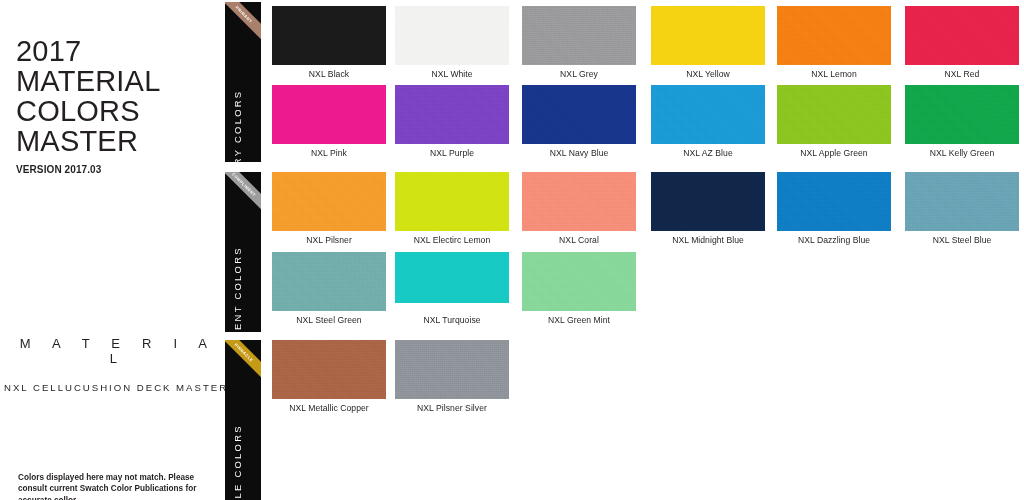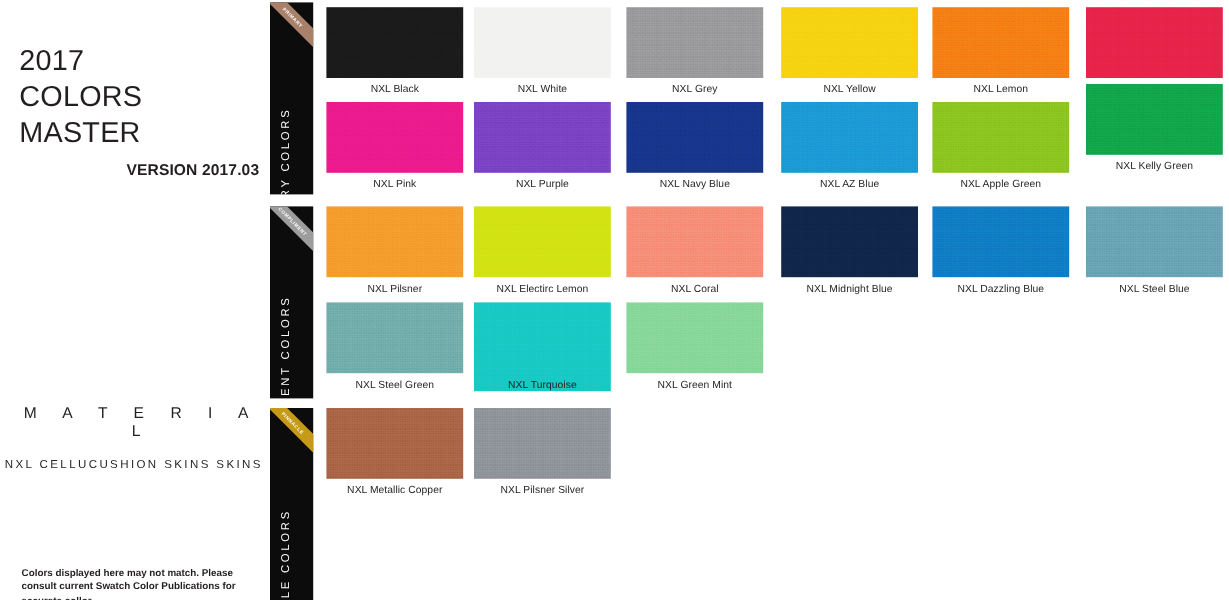--- a/index.html
+++ b/index.html
@@ -24,34 +24,33 @@
     height: 500px;
   }
 
   #title-block {
     position: absolute;
     left: 16px;
     top: 36px;
     width: 200px;
   }
   .title-line {
-    font-size: 24px;
+    font-size: 29px;
     line-height: 30px;
     font-weight: 400;
     letter-spacing: 0.2px;
     color: #231f20;
     white-space: nowrap;
   }
   #version-text {
     margin-top: 8px;
-    font-size: 13px;
+    font-size: 10px;
     letter-spacing: 0.1px;
     font-weight: 700;
     color: #231f20;
-    text-align: right;
   }
 
   
   #brand-block {
     position: absolute;
     left: 0;
     top: 336px;
     width: 218px;
   }
   #brand-material {
@@ -172,28 +171,29 @@
     letter-spacing: 0.05px;
   }
 </style>
 </head>
 <body>
 
 <div id="left-panel">
 
   <div id="title-block">
     <div class="title-line">2017</div>
+    <div class="title-line">MATERIAL</div>
     <div class="title-line">COLORS</div>
     <div class="title-line">MASTER</div>
     <div id="version-text">VERSION 2017.03</div>
   </div>
 
   <div id="brand-block">
     <div id="brand-material">M A T E R I A L</div>
-    <div id="brand-subtitle">NXL CELLUCUSHION SKINS SKINS</div>
+    <div id="brand-subtitle">NXL CELLUCUSHION DECK MASTER</div>
   </div>
 
   <div id="disclaimer">Colors displayed here may not match. Please consult current Swatch Color Publications for accurate collor.</div>
 </div>
 
 <div id="swatch-area">
     <div class="category-bar" style="left: 225px; top: 2px; height: 160px; background: rgb(12, 12, 12);">
       <div class="corner-ribbon">
         <div class="ribbon-strip" style="background: rgb(169, 129, 106);">
           <span>PRIMARY</span>
@@ -238,21 +238,21 @@
       <div class="swatch-label" style="top: 63px;">NXL Navy Blue</div>
     </div>
     <div class="swatch-cell" style="left: 651px; top: 85px; width: 114px; height: 59px;">
       <div class="swatch-chip" style="background: rgb(27, 154, 214);"></div>
       <div class="swatch-label" style="top: 63px;">NXL AZ Blue</div>
     </div>
     <div class="swatch-cell" style="left: 777px; top: 85px; width: 114px; height: 59px;">
       <div class="swatch-chip" style="background: rgb(140, 197, 32);"></div>
       <div class="swatch-label" style="top: 63px;">NXL Apple Green</div>
     </div>
-    <div class="swatch-cell" style="left: 905px; top: 70px; width: 114px; height: 59px; border-radius: 26px;">
+    <div class="swatch-cell" style="left: 905px; top: 85px; width: 114px; height: 59px; border-radius: 26px;">
       <div class="swatch-chip" style="background: rgb(17, 166, 74);"></div>
       <div class="swatch-label" style="top: 63px;">NXL Kelly Green</div>
     </div>
     <div class="category-bar" style="left: 225px; top: 172px; height: 160px; background: rgb(12, 12, 12);">
       <div class="corner-ribbon">
         <div class="ribbon-strip" style="background: rgb(157, 157, 157);">
           <span>COMPLIMENT</span>
         </div>
       </div>
       <div class="category-label">COMPLIMENT COLORS</div>
@@ -278,21 +278,21 @@
       <div class="swatch-label" style="top: 63px;">NXL Dazzling Blue</div>
     </div>
     <div class="swatch-cell" style="left: 905px; top: 172px; width: 114px; height: 59px;">
       <div class="swatch-chip" style="background: rgb(105, 163, 181);"></div>
       <div class="swatch-label" style="top: 63px;">NXL Steel Blue</div>
     </div>
     <div class="swatch-cell" style="left: 272px; top: 252px; width: 114px; height: 59px;">
       <div class="swatch-chip" style="background: rgb(114, 173, 171);"></div>
       <div class="swatch-label" style="top: 63px;">NXL Steel Green</div>
     </div>
-    <div class="swatch-cell" style="left: 395px; top: 252px; width: 114px; height: 74px;">
+    <div class="swatch-cell" style="left: 395px; top: 252px; width: 114px; height: 51px;">
       <div class="swatch-chip" style="background: rgb(23, 201, 196);"></div>
       <div class="swatch-label" style="top: 63px;">NXL Turquoise</div>
     </div>
     <div class="swatch-cell" style="left: 522px; top: 252px; width: 114px; height: 59px;">
       <div class="swatch-chip" style="background: rgb(135, 215, 154);"></div>
       <div class="swatch-label" style="top: 63px;">NXL Green Mint</div>
     </div>
     <div class="category-bar" style="left: 225px; top: 340px; height: 160px; background: rgb(12, 12, 12);">
       <div class="corner-ribbon">
         <div class="ribbon-strip" style="background: rgb(196, 154, 22);">

